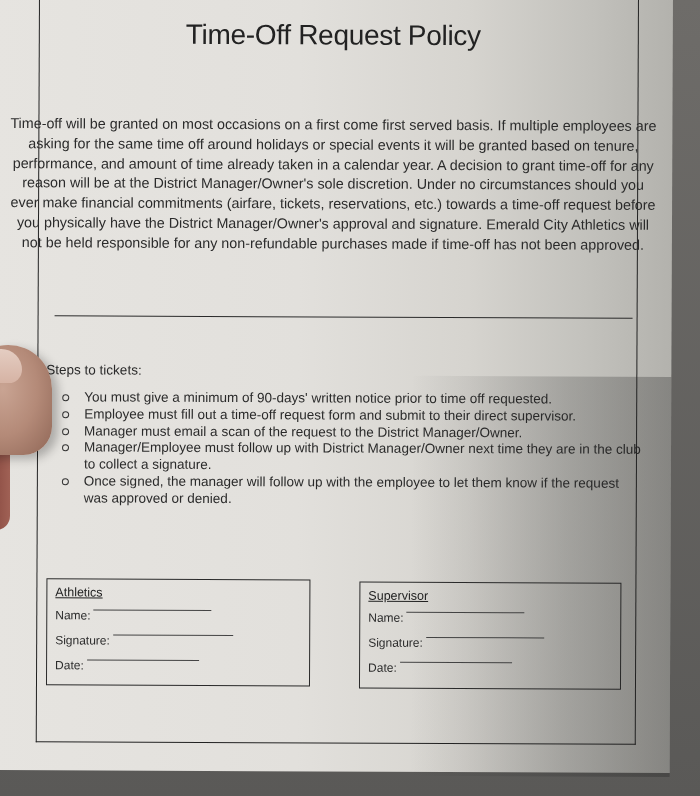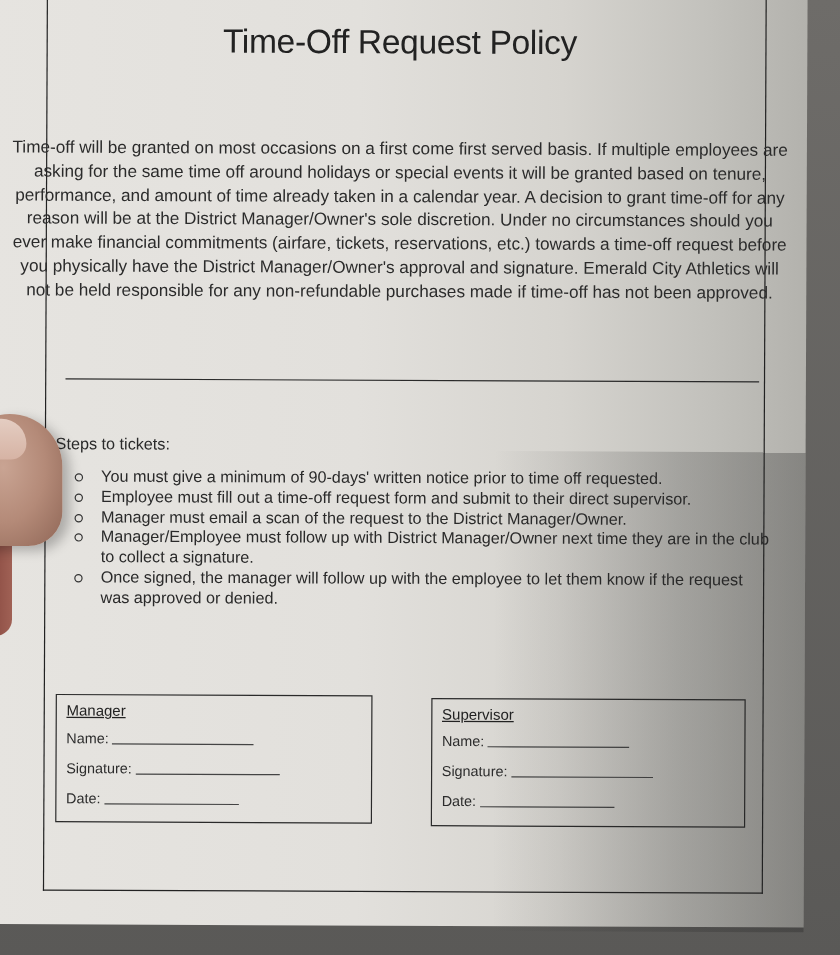--- a/index.html
+++ b/index.html
@@ -47,21 +47,21 @@
   .sig-box {
     position: absolute; border: 1.3px solid #2a2a2a; height: 105px;
     font-size: 12px; color: #2c2c2c;
   }
   .sig-box.emp { left: 55px; top: 584px; width: 262px; }
   .sig-box.sup { left: 368px; top: 586px; width: 260px; }
   .sig-heading {
     position: absolute; left: 8px; top: 6px; font-size: 12.5px;
     text-decoration: underline; color: #222;
   }
-  .sig-row { position: absolute; left: 8px; display: flex; align-items: flex-end; }
+  .sig-row { position: absolute; left: 8px; display: flex; }
   .sig-line { display: inline-block; border-bottom: 1px solid #444; height: 1px; margin-left: 3px; margin-bottom: 2px; }
   .shade {
     position: absolute; right: 0; top: 380px; width: 260px; height: 400px;
     background: linear-gradient(90deg, rgba(0,0,0,0) 0%, rgba(40,40,40,0.22) 60%, rgba(30,30,30,0.3) 100%);
     pointer-events: none;
   }
   .thumb {
     position: absolute; left: -30px; top: 345px; width: 82px; height: 110px;
     background: radial-gradient(ellipse at 40% 40%, #c9a493 0%, #b48a78 50%, #8f6656 100%);
     border-radius: 40px 46px 30px 20px;
@@ -94,21 +94,21 @@
 
   <ul class="steps">
     <li><span class="bullet"></span><span>You must give a minimum of 90-days' written notice prior to time off requested.</span></li>
     <li><span class="bullet"></span><span>Employee must fill out a time-off request form and submit to their direct supervisor.</span></li>
     <li><span class="bullet"></span><span>Manager must email a scan of the request to the District Manager/Owner.</span></li>
     <li><span class="bullet"></span><span>Manager/Employee must follow up with District Manager/Owner next time they are in the club to collect a signature.</span></li>
     <li><span class="bullet"></span><span>Once signed, the manager will follow up with the employee to let them know if the request was approved or denied.</span></li>
   </ul>
 
   <div class="sig-box emp">
-    <div class="sig-heading">Manager</div>
+    <div class="sig-heading">Athletics</div>
     <div class="sig-row" style="top:29px;">
       <span>Name:</span>
       <span class="sig-line" style="width:118px;"></span>
     </div>
     <div class="sig-row" style="top:54px;">
       <span>Signature:</span>
       <span class="sig-line" style="width:120px;"></span>
     </div>
     <div class="sig-row" style="top:79px;">
       <span>Date:</span>

